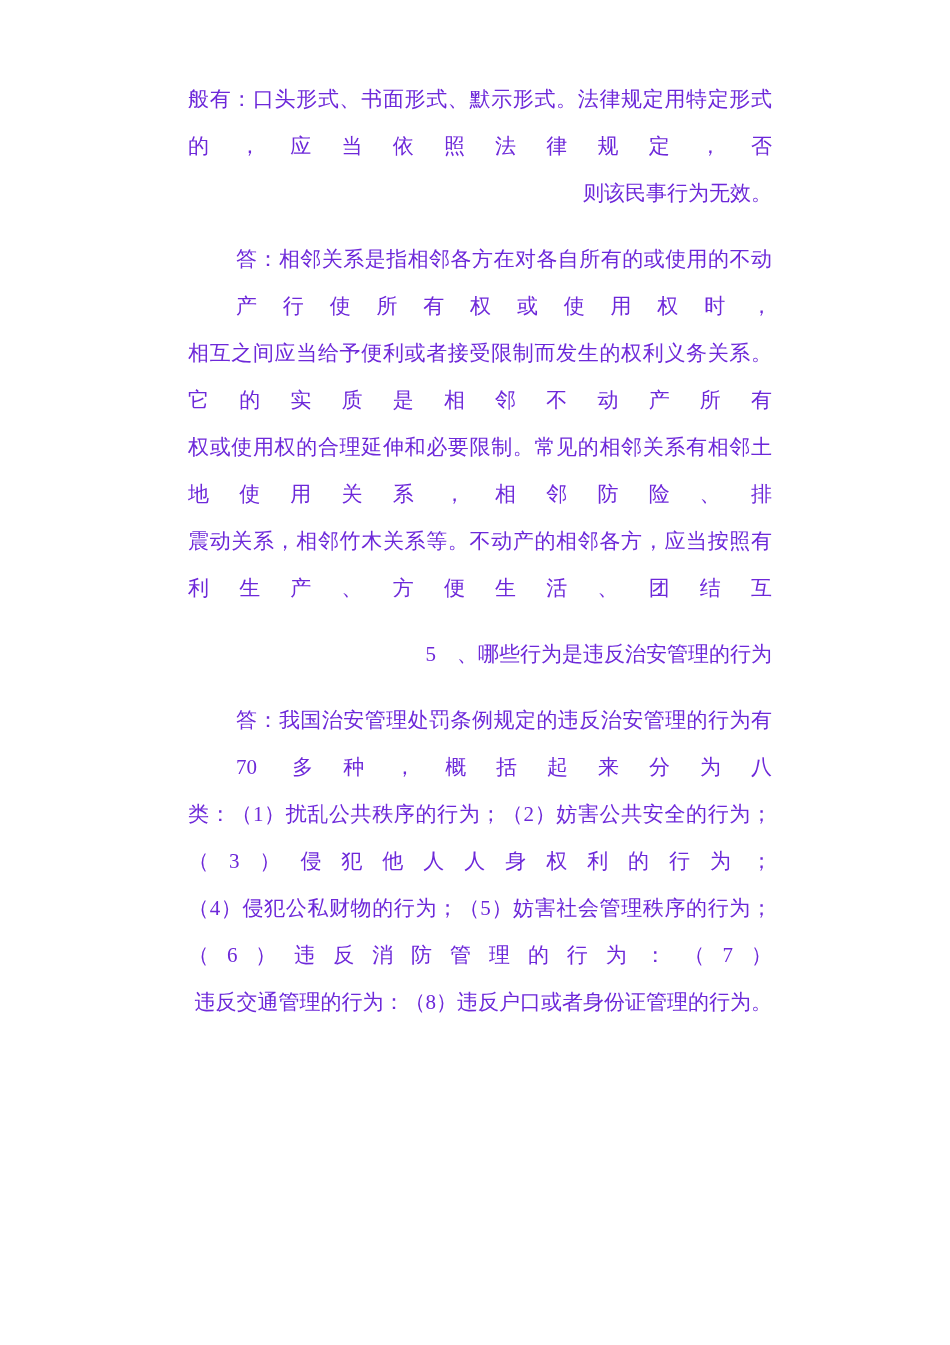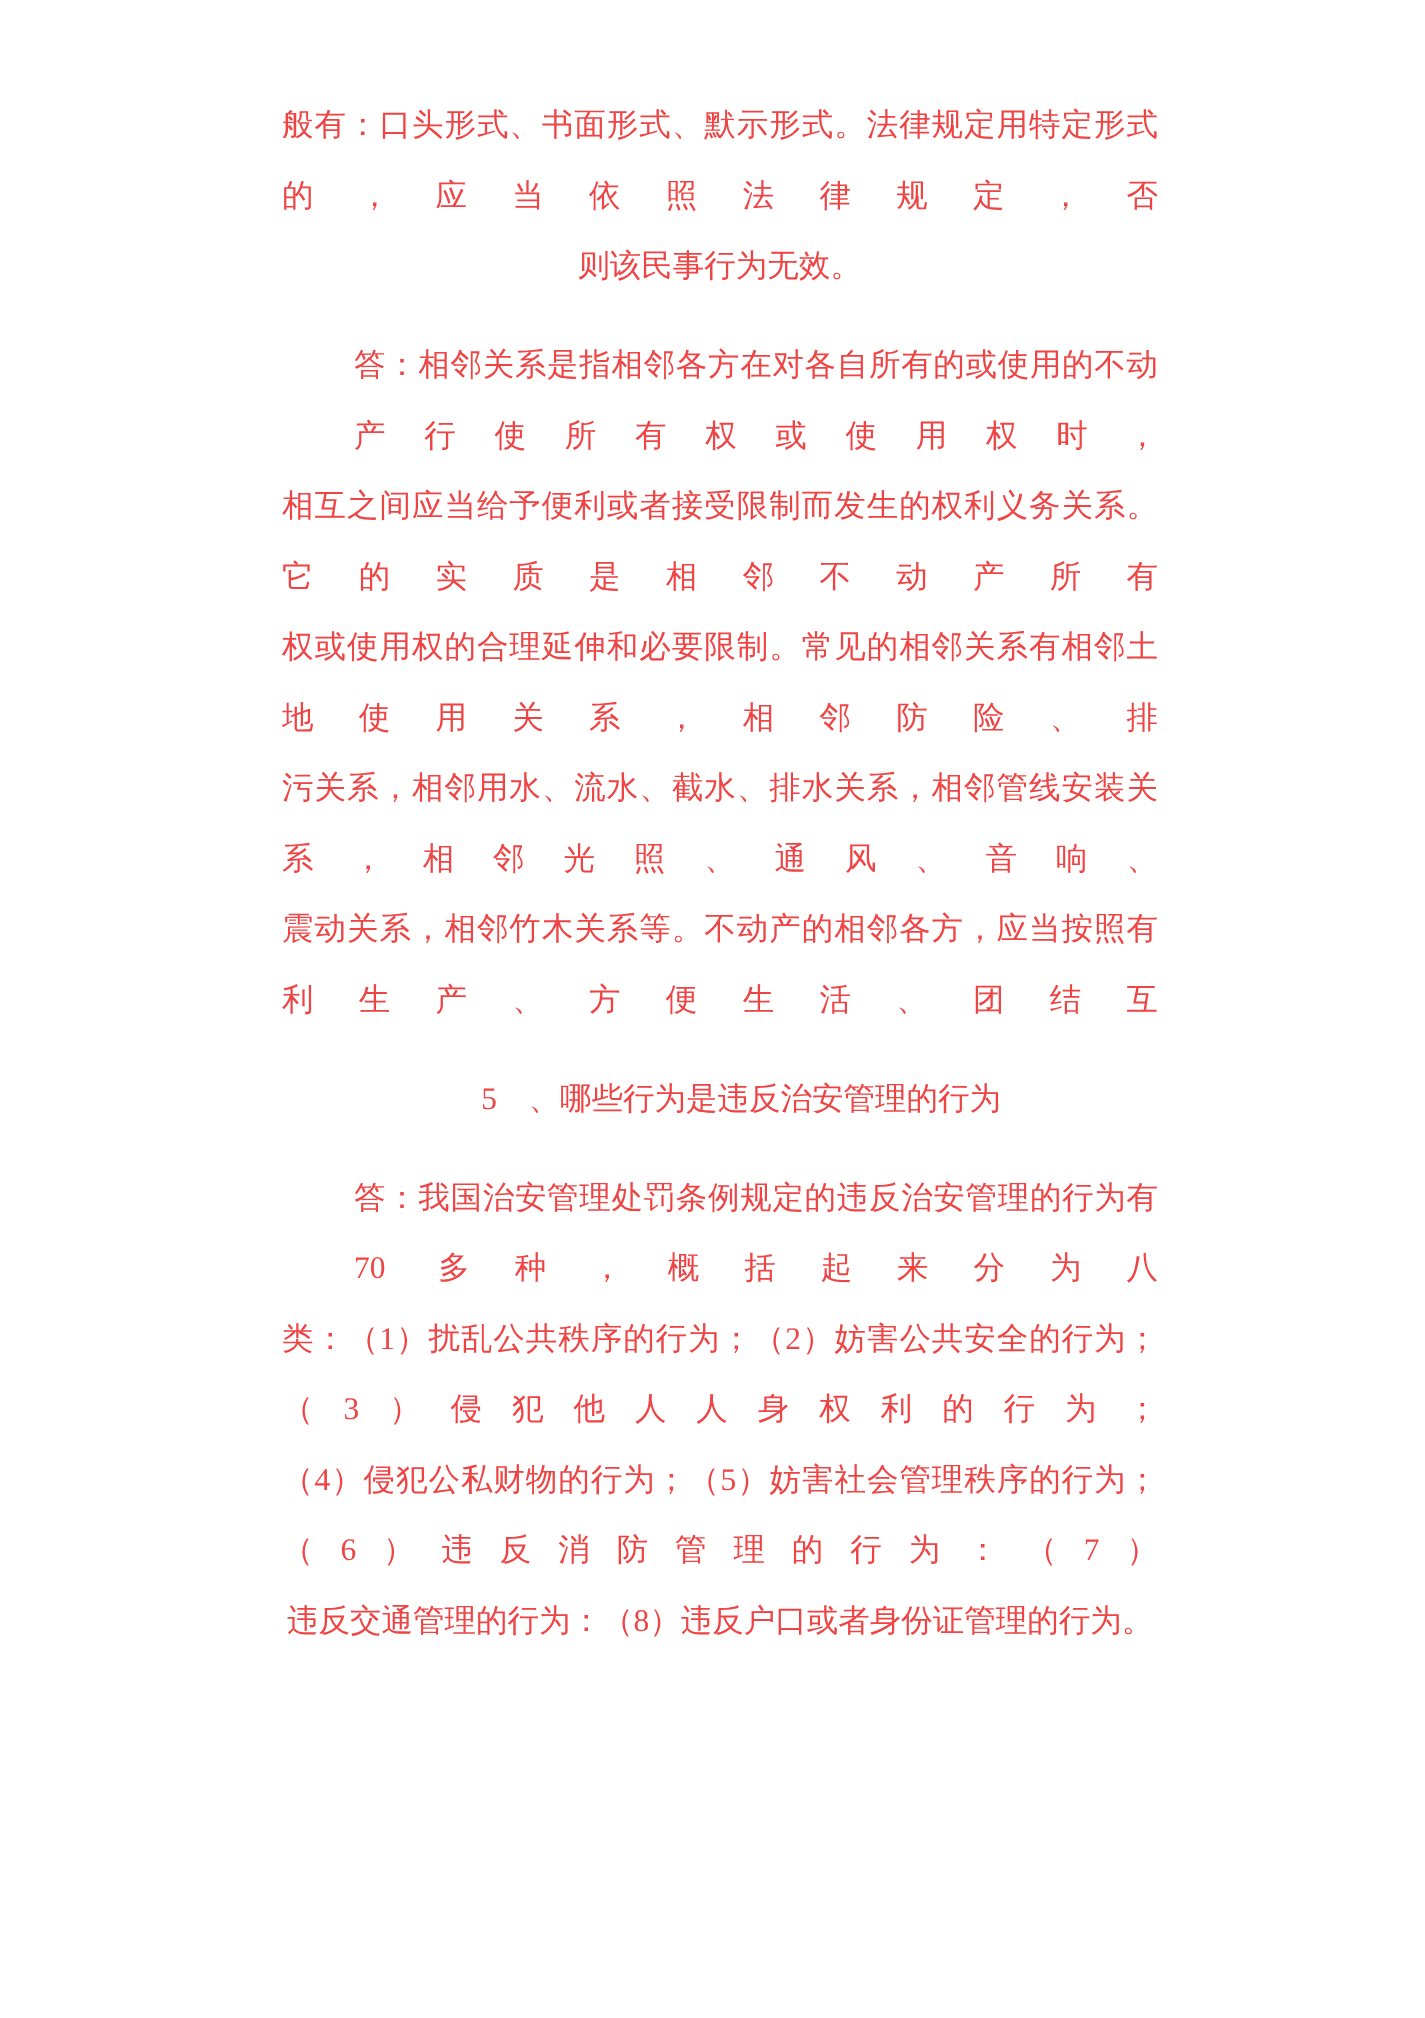--- a/index.html
+++ b/index.html
@@ -6,34 +6,34 @@
     margin: 0;
     padding: 0;
     background: #ffffff;
   }
   .page {
     position: relative;
     width: 764px;
     height: 1345px;
     margin: 0 auto;
     background: #ffffff;
-    color: #ef4444;
+    color: #6d28d9;
     font-family: "Liberation Serif", "DejaVu Serif", serif;
     font-size: 21px;
     box-sizing: border-box;
-    padding: 60px 85px 40px 95px;
+    padding: 76px 85px 40px 95px;
     overflow: hidden;
   }
   .block {
     margin: 0 0 19px 0;
   }
   .line {
     line-height: 47px;
     white-space: pre-wrap;
-    text-align: center;
+    text-align: right;
   }
   
   .jf {
     text-align: justify;
     text-align-last: justify;
   }
   
   .ind-para { padding-left: 48px; }
   
   .ind-head { padding-left: 28px; }
@@ -46,21 +46,20 @@
   <div class="block">
     <div class="line jf">般有：口头形式、书面形式、默示形式。法律规定用特定形式的，应当依照法律规定，否</div>
     <div class="line">则该民事行为无效。</div>
   </div>
 
 
   <div class="block">
     <div class="line jf ind-para">答：相邻关系是指相邻各方在对各自所有的或使用的不动产行使所有权或使用权时，</div>
     <div class="line jf">相互之间应当给予便利或者接受限制而发生的权利义务关系。它的实质是相邻不动产所有</div>
     <div class="line jf">权或使用权的合理延伸和必要限制。常见的相邻关系有相邻土地使用关系，相邻防险、排</div>
-    <div class="line jf">污关系，相邻用水、流水、截水、排水关系，相邻管线安装关系，相邻光照、通风、音响、</div>
     <div class="line jf">震动关系，相邻竹木关系等。不动产的相邻各方，应当按照有利生产、方便生活、团结互</div>
   </div>
 
   <div class="block">
     <div class="line ind-head">5　、哪些行为是违反治安管理的行为</div>
   </div>
 
   <div class="block">
     <div class="line jf ind-para">答：我国治安管理处罚条例规定的违反治安管理的行为有　　70 多种，概括起来分为八</div>
     <div class="line jf">类：（1）扰乱公共秩序的行为；（2）妨害公共安全的行为；（3）侵犯他人人身权利的行为；</div>

